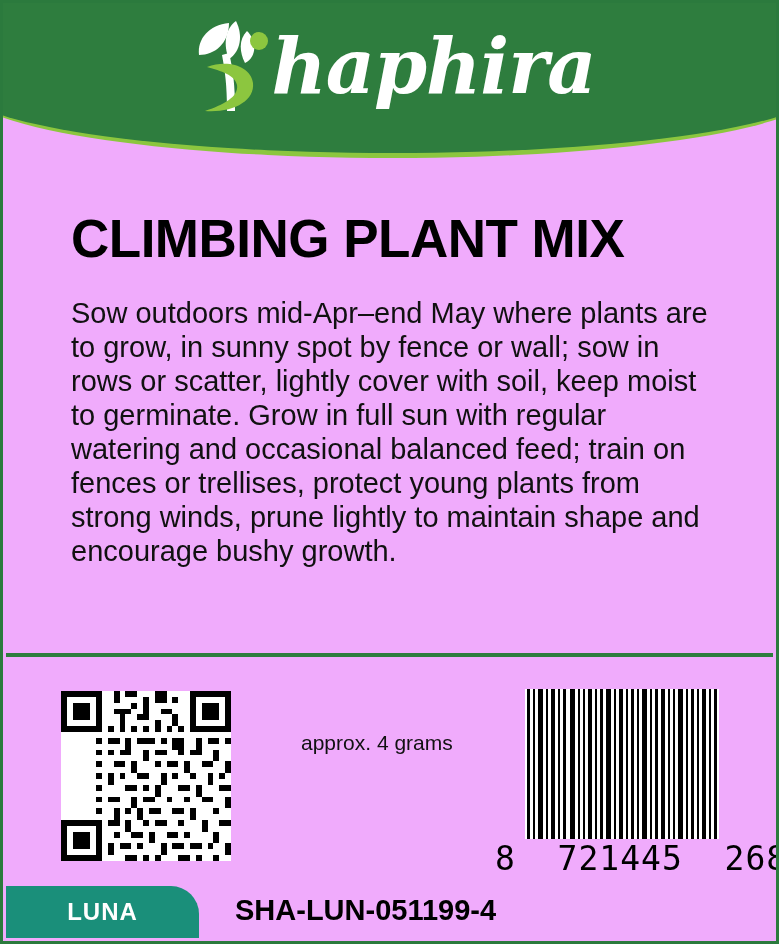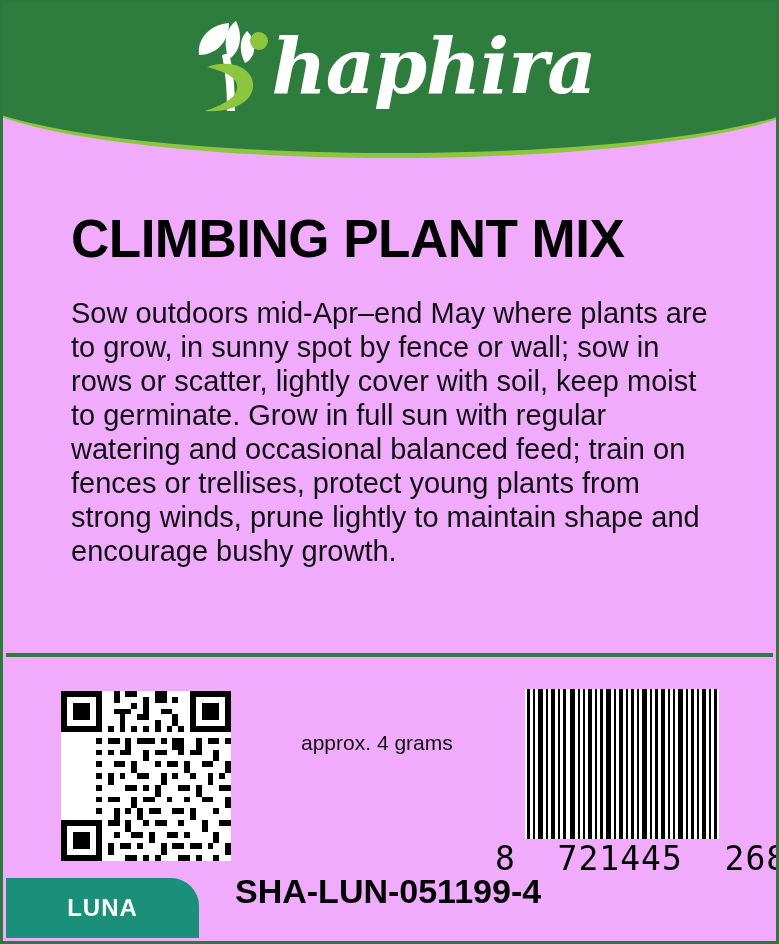--- a/index.html
+++ b/index.html
@@ -132,38 +132,38 @@
     color: #000000;
     white-space: pre;
   }
 
   
   .variety-tag {
     position: absolute;
     left: 3px;
     bottom: 3px;
     width: 193px;
-    height: 60px;
+    height: 52px;
     background: #1a8f7a;
     border-radius: 0 28px 0 0;
     display: flex;
     align-items: center;
     justify-content: center;
   }
   .variety-tag span {
     color: #ffffff;
     font-size: 24px;
     font-weight: bold;
     letter-spacing: 1px;
   }
   .sku {
     position: absolute;
     left: 232px;
-    bottom: 30px;
-    font-size: 34px;
+    bottom: 14px;
+    font-size: 29px;
     font-weight: bold;
     color: #000000;
     letter-spacing: 0px;
   }
 </style>
 </head>
 <body>
 
 <div class="label">
 

